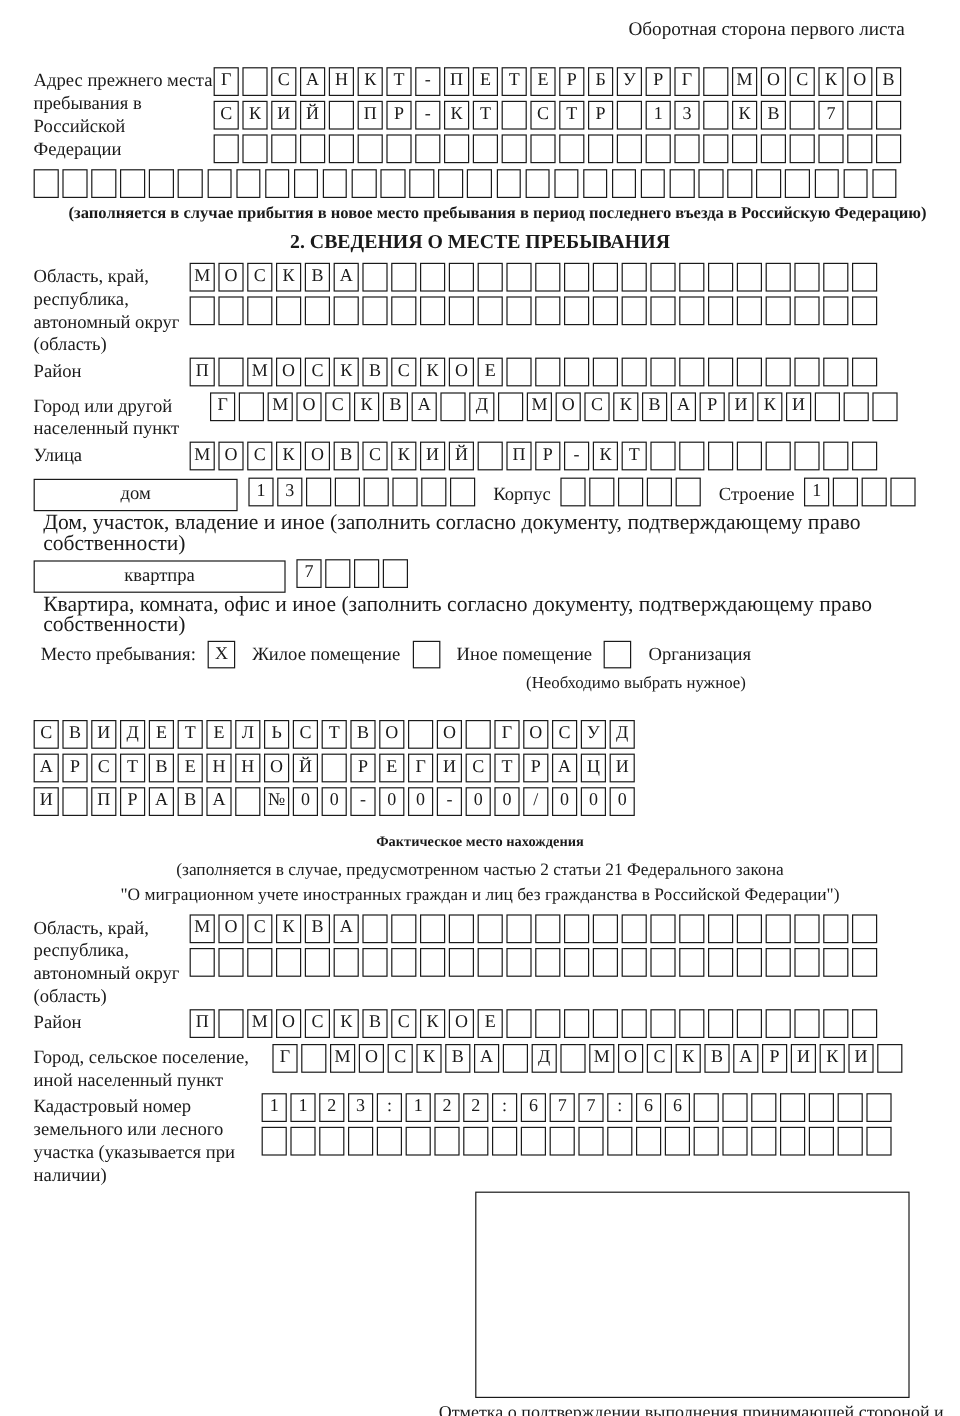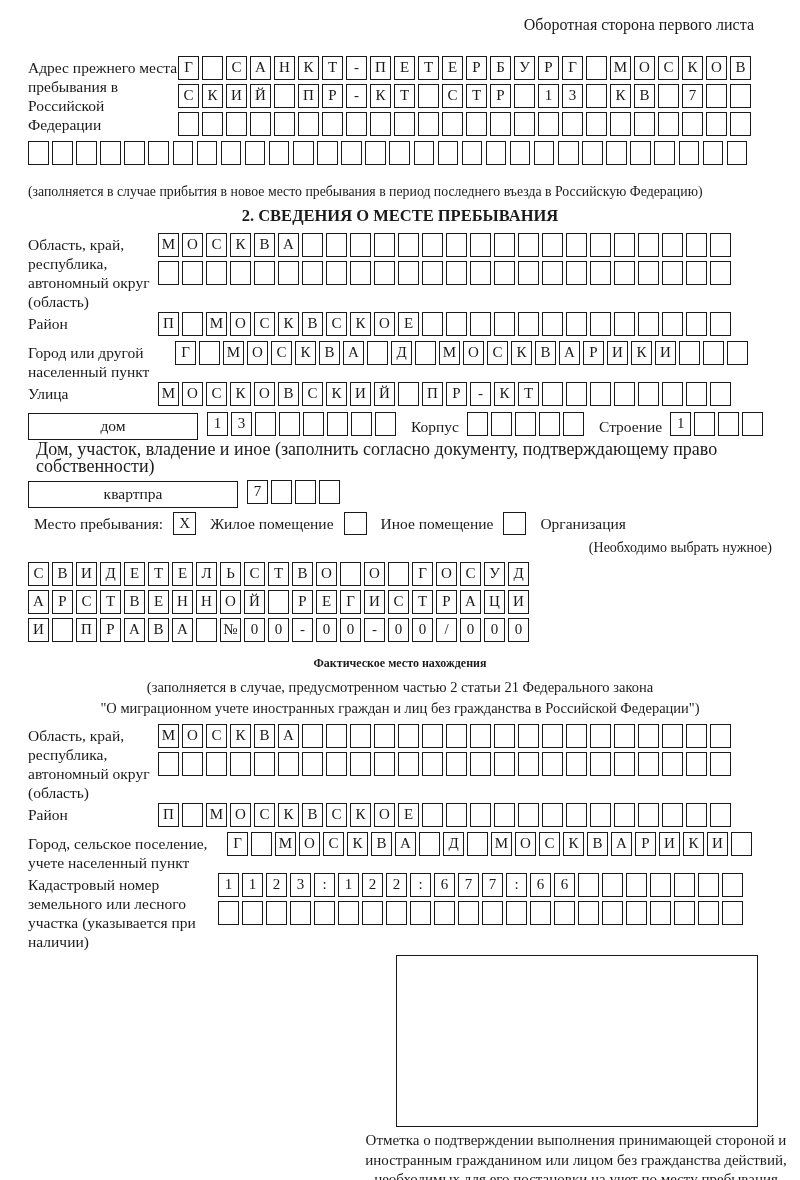--- a/index.html
+++ b/index.html
@@ -22,39 +22,39 @@
   .cell {
     width: 21px; height: 24px; flex: 0 0 auto;
     border: 1.6px solid #1a1a1a; margin-right: 3px;
     font-size: 15px; line-height: 21px; text-align: center;
     background: #fff;
   }
   .fullrow { margin-left: 0; }
   .fullrow .cell { width: 20.5px; margin-right: 3.6px; }
 
   .caption { font-size: 13.8px; line-height: 17px; }
-  .caption.center { text-align: left; margin: 18px 0 6px 0; }
+  .caption.center { text-align: right; margin: 4px 0 6px 0; font-weight: bold; }
   .caption.indent { margin: 1px 0 5px 8px; font-size: 18px; }
 
   .section-title { text-align: center; font-weight: bold; font-size: 16.5px; margin: 6px 0 7px 0; }
 
   .houserow, .aptrow { display: flex; align-items: center; margin: 2px 0 1px 0; }
   .widebox {
     height: 27px; border: 1.6px solid #1a1a1a; text-align: center;
     font-size: 15.5px; line-height: 24px; margin-right: 9px; flex: 0 0 auto;
   }
   .wb170 { width: 170px; } .wb210 { width: 210px; }
   .inline-label { font-size: 15.5px; line-height: 27px; margin: 0 8px 0 12px; flex: 0 0 auto; }
 
   .stayrow { display: flex; align-items: center; margin: 4px 0 4px 6px; font-size: 15.5px; }
   .checkbox {
     width: 23px; height: 23px; border: 1.6px solid #1a1a1a; display: inline-block;
     text-align: center; font-size: 15px; line-height: 20px; margin: 0 14px 0 10px; flex: 0 0 auto;
   }
-  .stay-caption { text-align: right; margin: 2px 0 6px 260px; font-size: 14px; }
+  .stay-caption { text-align: center; margin: 2px 0 22px 260px; font-size: 14px; }
 
   .subhead { text-align: center; font-weight: bold; font-size: 12px; margin: 10px 0 6px 0; }
   .subcap { text-align: center; font-size: 14.5px; line-height: 21px; margin-bottom: 5px; }
 
   .stamp-box {
     width: 362px; height: 172px; border: 1.7px solid #1a1a1a;
     margin-left: 368px; margin-top: 4px;
   }
   .stamp-caption {
     width: 436px; margin-left: 330px; margin-top: 4px;
@@ -367,20 +367,21 @@
 
   <div class="aptrow">
     <div class="widebox wb210">квартпра</div>
     <div class="cells">
         <span class="cell">7</span>
         <span class="cell"></span>
         <span class="cell"></span>
         <span class="cell"></span>
       </div>
   </div>
+  <div class="caption indent">Квартира, комната, офис и иное (заполнить согласно документу, подтверждающему право собственности)</div>
 
   <div class="stayrow">
     <span>Место пребывания:</span>
     <span class="checkbox">X</span>
     <span>Жилое помещение</span>
     <span class="checkbox"></span>
     <span>Иное помещение</span>
     <span class="checkbox"></span>
     <span>Организация</span>
   </div>
@@ -548,21 +549,21 @@
         <span class="cell"></span>
         <span class="cell"></span>
         <span class="cell"></span>
         <span class="cell"></span>
         <span class="cell"></span>
         <span class="cell"></span>
       </div>
   </div>
 
   <div class="frow">
-    <div class="flabel w199">Город, сельское поселение, учете населенный пункт</div>
+    <div class="flabel w199">Город, сельское поселение, иной населенный пункт</div>
     <div class="cells">
         <span class="cell">Г</span>
         <span class="cell"></span>
         <span class="cell">М</span>
         <span class="cell">О</span>
         <span class="cell">С</span>
         <span class="cell">К</span>
         <span class="cell">В</span>
         <span class="cell">А</span>
         <span class="cell"></span>

